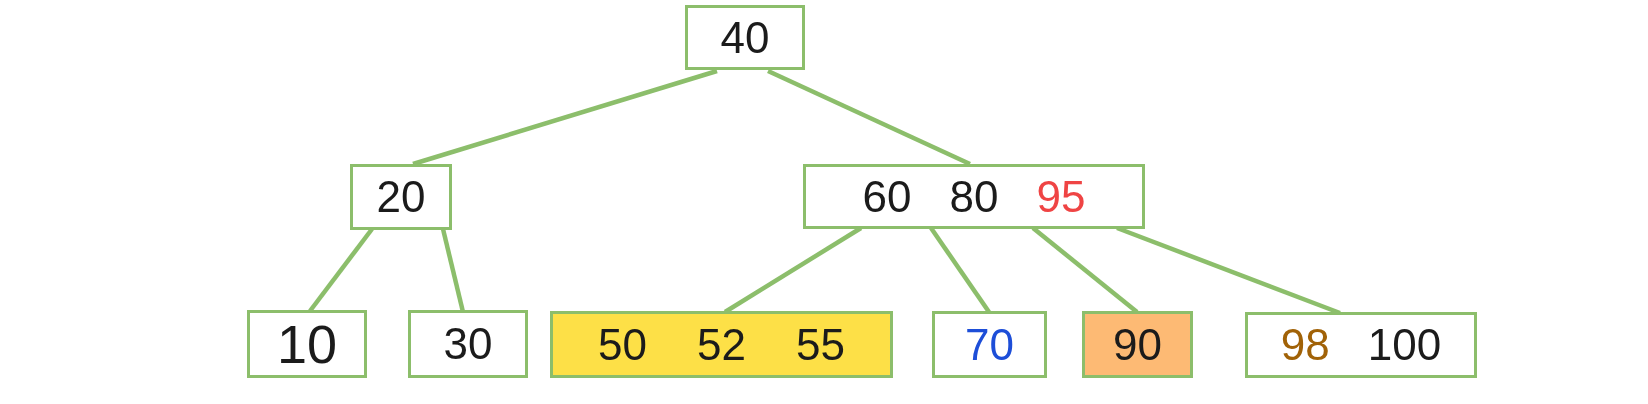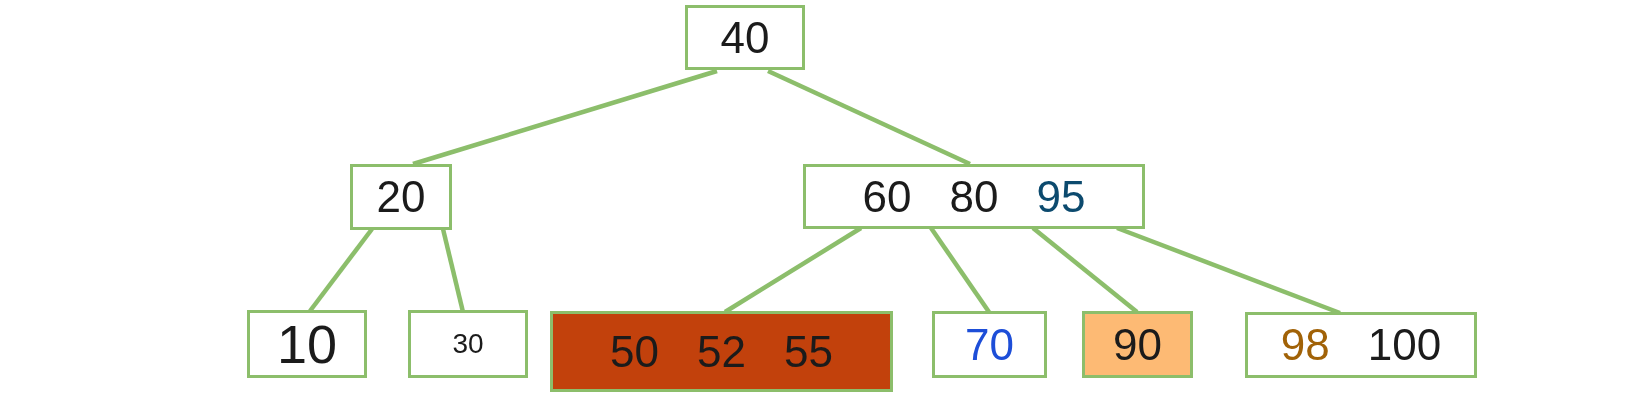--- a/index.html
+++ b/index.html
@@ -56,29 +56,29 @@
   <div id="nodes-layer">
       <div class="node" style="left: 685px; top: 5px; width: 120px; height: 65px; border: 3px solid rgb(140, 190, 107); background: rgb(255, 255, 255); gap: 38px;">
         <span class="key" style="color: rgb(27, 27, 27); font-size: 44px;">40</span>
       </div>
       <div class="node" style="left: 350px; top: 164px; width: 102px; height: 66px; border: 3px solid rgb(140, 190, 107); background: rgb(255, 255, 255); gap: 38px;">
         <span class="key" style="color: rgb(27, 27, 27); font-size: 44px;">20</span>
       </div>
       <div class="node" style="left: 803px; top: 164px; width: 342px; height: 65px; border: 3px solid rgb(140, 190, 107); background: rgb(255, 255, 255); gap: 38px;">
         <span class="key" style="color: rgb(27, 27, 27); font-size: 44px;">60</span>
         <span class="key" style="color: rgb(27, 27, 27); font-size: 44px;">80</span>
-        <span class="key" style="color: #0c4a6e; font-size: 44px;">95</span>
+        <span class="key" style="color: #ef4444; font-size: 44px;">95</span>
       </div>
       <div class="node" style="left: 247px; top: 310px; width: 120px; height: 68px; border: 3px solid rgb(140, 190, 107); background: rgb(255, 255, 255); gap: 38px;">
         <span class="key" style="color: rgb(27, 27, 27); font-size: 54px;">10</span>
       </div>
       <div class="node" style="left: 408px; top: 310px; width: 120px; height: 68px; border: 3px solid rgb(140, 190, 107); background: rgb(255, 255, 255); gap: 38px;">
-        <span class="key" style="color: rgb(27, 27, 27); font-size: 28px;">30</span>
+        <span class="key" style="color: rgb(27, 27, 27); font-size: 44px;">30</span>
       </div>
-      <div class="node" style="left: 550px; top: 311px; width: 343px; height: 81px; border: 3px solid rgb(140, 190, 107); background: #c2410c; gap: 38px;">
+      <div class="node" style="left: 550px; top: 311px; width: 343px; height: 67px; border: 3px solid rgb(140, 190, 107); background: #fde047; gap: 50px;">
         <span class="key" style="color: rgb(27, 27, 27); font-size: 44px;">50</span>
         <span class="key" style="color: rgb(27, 27, 27); font-size: 44px;">52</span>
         <span class="key" style="color: rgb(27, 27, 27); font-size: 44px;">55</span>
       </div>
       <div class="node" style="left: 932px; top: 311px; width: 115px; height: 67px; border: 3px solid rgb(140, 190, 107); background: rgb(255, 255, 255); gap: 38px;">
         <span class="key" style="color: #1d4ed8; font-size: 44px;">70</span>
       </div>
       <div class="node" style="left: 1082px; top: 311px; width: 111px; height: 67px; border: 3px solid rgb(140, 190, 107); background: #fdba74; gap: 38px;">
         <span class="key" style="color: rgb(27, 27, 27); font-size: 44px;">90</span>
       </div>

